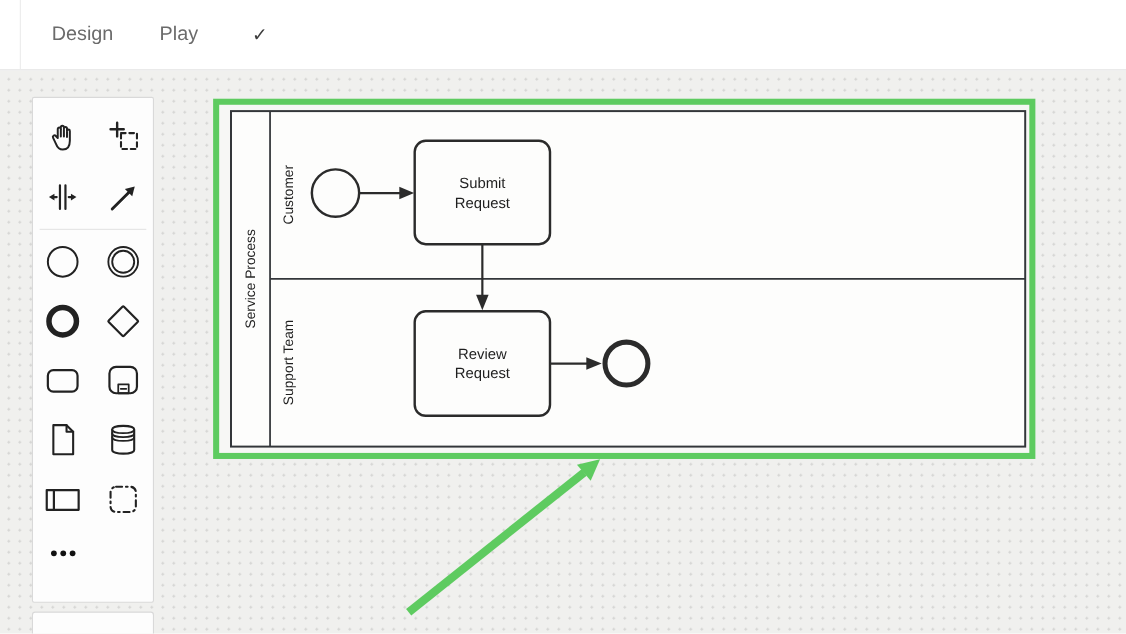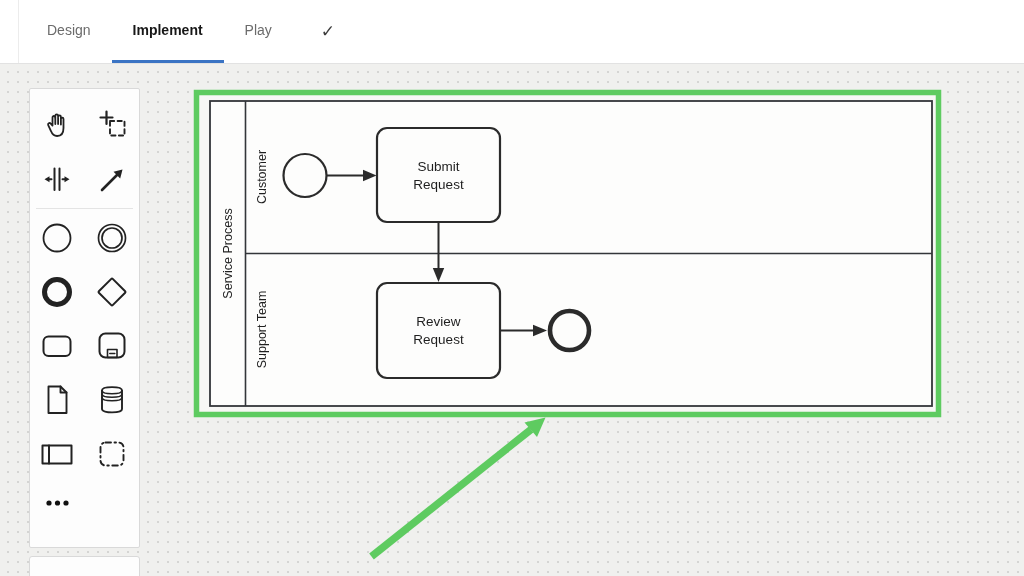--- a/index.html
+++ b/index.html
@@ -8,21 +8,21 @@
     font-family:"Liberation Sans",sans-serif;background:#ffffff;
   }
   
   .header{
     position:absolute;left:0;top:0;width:1024px;height:63px;background:#ffffff;
     border-bottom:1px solid #e2e2e2;display:flex;align-items:stretch;z-index:6;
   }
   .header-left-divider{position:absolute;left:18px;top:0;width:1px;height:63px;background:#ececec;}
   .tabs{display:flex;margin-left:26px;}
   .tab{
-    display:flex;align-items:center;padding:0 21px;font-size:14px;color:#6b6b6b;
+    display:flex;align-items:center;padding:0 21px;font-size:18px;color:#6b6b6b;
     border-bottom:3px solid transparent;cursor:pointer;white-space:nowrap;
   }
   .tab.active{color:#171717;font-weight:bold;border-bottom-color:#3b74c4;}
   .autosave{display:flex;align-items:center;margin-left:28px;gap:10px;font-size:15.5px;color:#4c4c4c;}
   .autosave .check{font-size:17px;color:#3d3d3d;}
   
   .canvas{
     position:absolute;left:0;top:64px;width:1024px;height:512px;
     background-color:#f0f0ee;
     background-image:radial-gradient(#d5d5d3 1px, transparent 1.3px);
@@ -49,21 +49,20 @@
   .bpmn-text{font-family:"Liberation Sans",sans-serif;font-size:13.5px;fill:#1f1f1f;}
   .lane-text{font-family:"Liberation Sans",sans-serif;font-size:12.5px;fill:#1f1f1f;}
 </style>
 </head>
 <body>
 
 <div class="header">
   <div class="header-left-divider"></div>
   <div class="tabs">
     <div class="tab">Design</div>
-    <div class="tab active">Implement</div>
     <div class="tab">Play</div>
   </div>
   <div class="autosave">
     <span class="check">✓</span>
   </div>
 </div>
 
 <div class="canvas"></div>
 
 <svg class="diagram" width="1024" height="576" viewBox="0 0 1024 576">

